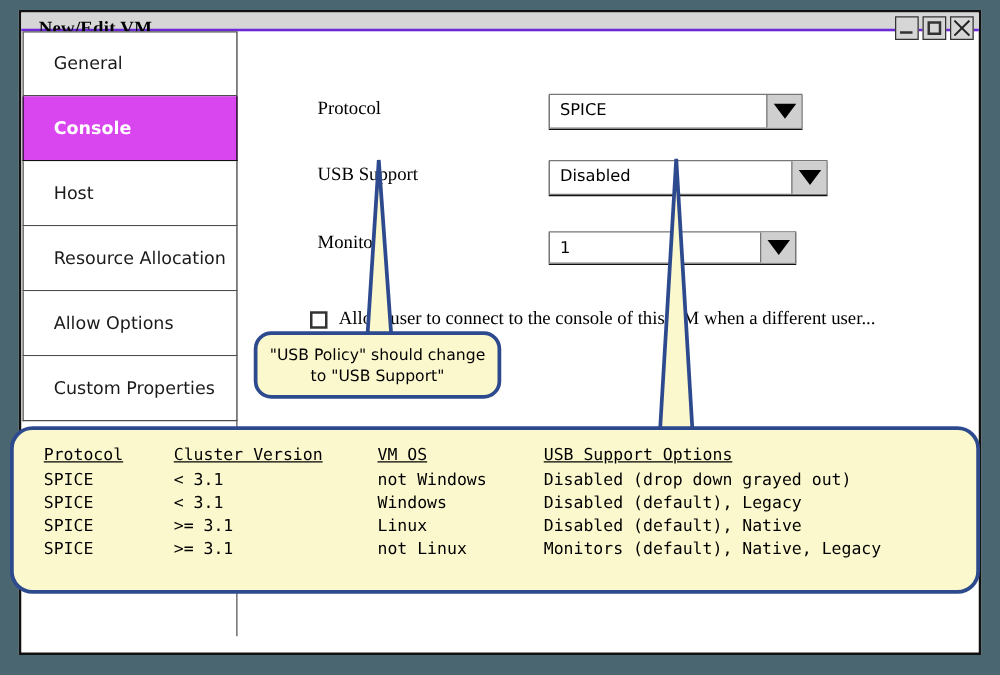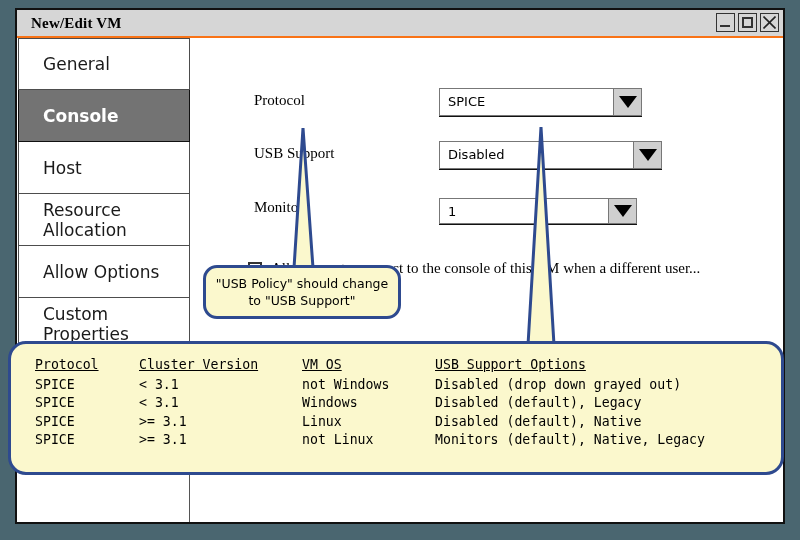--- a/index.html
+++ b/index.html
@@ -11,23 +11,23 @@
   .screen{position:relative;width:800px;height:540px;}
 
   
   .window{
     position:absolute;left:15px;top:8px;width:770px;height:516px;
     background:#ffffff;
     border:2px solid #111;
     box-sizing:border-box;
   }
   .titlebar{
-    position:relative;height:28px;
+    position:relative;height:15px;
     background:#d6d6d6;
-    border-bottom:2px solid #f97316;
+    border-bottom:2px solid #6d28d9;
     box-sizing:border-box;
   }
   .title-text{
     position:absolute;left:14px;top:5px;
     font-family:"Liberation Serif",serif;
     font-weight:bold;font-size:15px;color:#000;
     letter-spacing:.2px;
   }
   .win-btns{position:absolute;right:4px;top:3px;display:flex;gap:3px;}
   .win-btn{
@@ -55,24 +55,24 @@
     position:relative;
     height:52px;margin:0 -1px 0 1px;
     border:1px solid #4d4d4d;
     border-top:none;
     background:#fff;
     display:flex;align-items:center;
     box-sizing:border-box;
   }
   .nav-item:first-child{border-top:1px solid #4d4d4d;}
   .nav-item .lbl{
-    padding-left:24px;font-size:17px;color:#1a1a1a;
+    padding-left:24px;font-size:14px;color:#1a1a1a;
     font-family:"DejaVu Sans",sans-serif;
   }
-  .nav-item.active{background:#737373;border-color:#111;}
+  .nav-item.active{background:#d946ef;border-color:#111;}
   .nav-item.active .lbl{color:#fff;font-weight:bold;}
 
   
   .form{position:absolute;left:173px;top:0;right:0;height:100%;}
   .row{position:absolute;left:0;width:100%;height:30px;}
   .f-label{
     position:absolute;left:64px;top:4px;
     font-family:"Liberation Serif",serif;font-size:15px;color:#000;
   }
   .combo{

